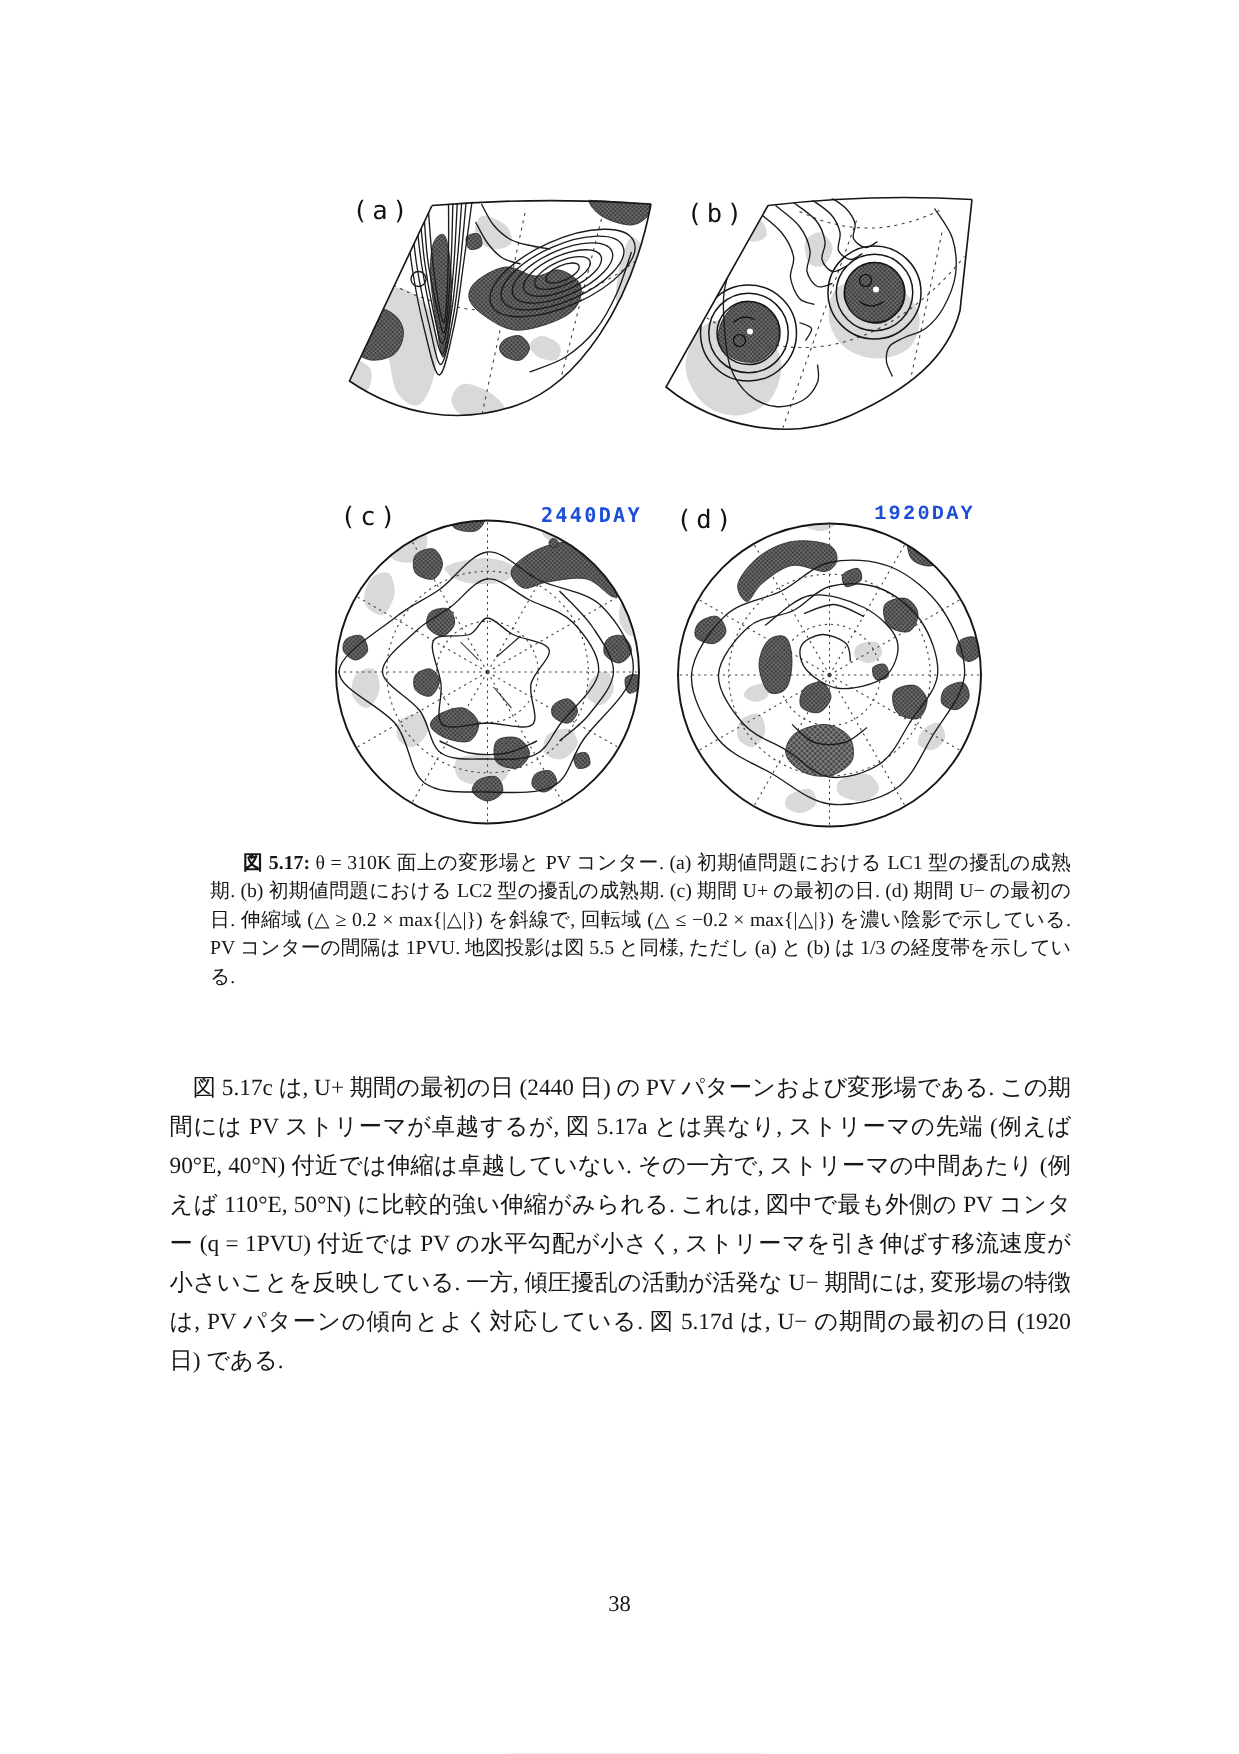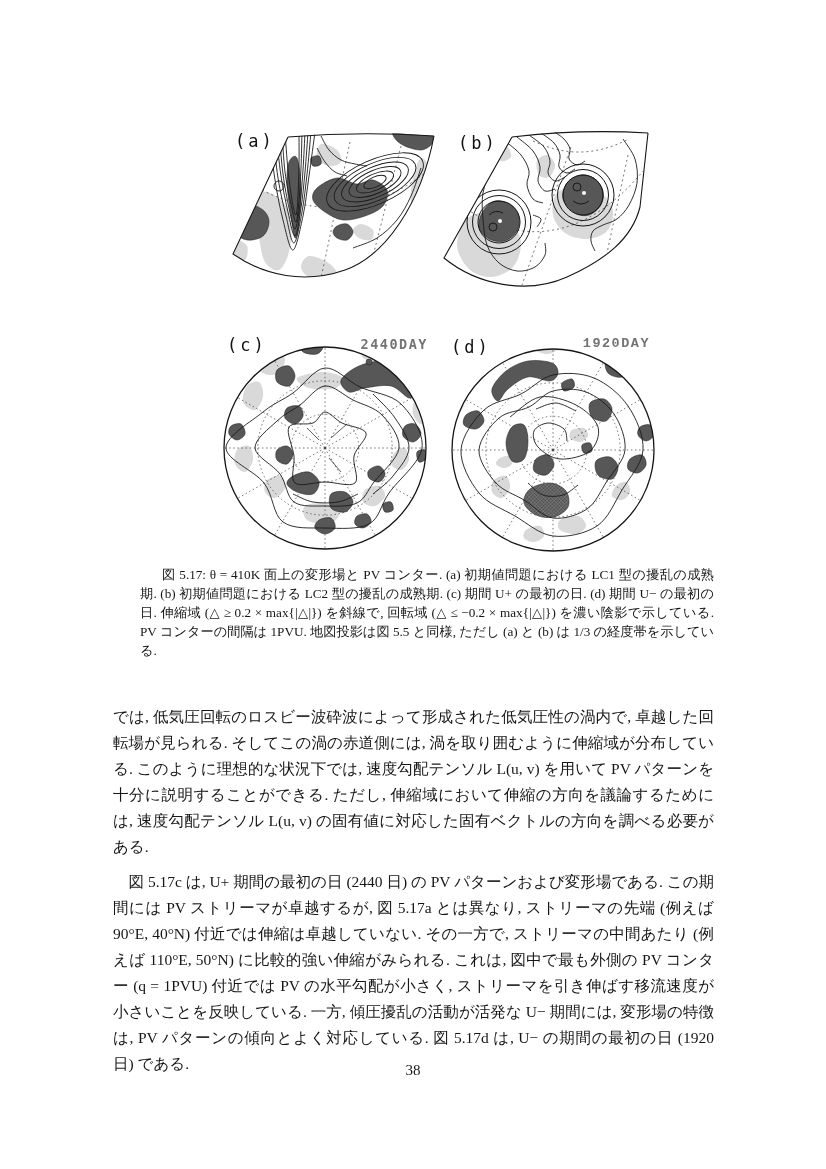--- a/index.html
+++ b/index.html
@@ -10,40 +10,40 @@
     color:#161616;
   }
   
   .panel{position:absolute;}
   .panel-label{
     position:absolute; font-family:"DejaVu Sans Mono","Liberation Mono",monospace;
     font-size:17px; letter-spacing:3px; color:#111; z-index:5;
   }
   .day-label{
     position:absolute; font-family:"DejaVu Sans Mono","Liberation Mono",monospace;
-    font-weight:bold; font-size:13.5px; letter-spacing:1.5px; color:#737373; z-index:5;
+    font-weight:bold; font-size:13.5px; letter-spacing:1.5px; color:#1d4ed8; z-index:5;
   }
   svg{display:block;}
   .fan-outline{fill:none;stroke:#161616;stroke-width:1.1;}
   .rim{fill:none;stroke:#161616;stroke-width:1.3;}
   .contour{fill:none;stroke:#1b1b1b;stroke-width:0.9;}
   .contour-thin{fill:none;stroke:#1b1b1b;stroke-width:0.7;}
   .blob-gray{fill:#d9d9d9;stroke:none;}
   .blob-dark{stroke:#1d1d1d;stroke-width:0.5;}
   .dash{fill:none;stroke:#3c3c3c;stroke-width:0.7;stroke-dasharray:2 3;}
   .grid line,.grid circle{stroke:#3c3c3c;stroke-width:0.7;fill:none;stroke-dasharray:1.5 2.6;}
   .ring{fill:none;stroke:#141414;stroke-width:1;}
   .vortex-detail{fill:none;stroke:#0a0a0a;stroke-width:0.8;}
   
   .caption{
     position:absolute; left:140px; top:565px; width:574px;
     font-size:13.2px; line-height:19px; text-align:justify; text-indent:22px;
     color:#161616;
   }
-  .caption b{font-weight:normal;}
+  .caption b{font-weight:bold;}
   
   .bodytext{
     position:absolute; left:113px; top:704px; width:601px;
     font-size:15.5px; line-height:26px; text-align:justify;
   }
   .bodytext p{margin:0;}
   .bodytext p.indent{margin-top:9px; text-indent:1em;}
   
   .page-number{
     position:absolute; left:0; top:1062px; width:826px;
@@ -326,22 +326,21 @@
           <path class="contour" d="M105 58C114.5 55.5,127.8 55.2,138 59C148.2 62.8,159.5 71.3,166 81C172.5 90.7,178.2 105.8,177 117C175.8 128.2,165.3 138.2,159 148C152.7 157.8,148.0 169.8,139 176C130.0 182.2,115.5 186.5,105 185C94.5 183.5,85.5 172.8,76 167C66.5 161.2,55.5 158.3,48 150C40.5 141.7,30.5 127.8,31 117C31.5 106.2,42.7 92.2,51 85C59.3 77.8,72.0 78.5,81 74C90.0 69.5,95.5 60.5,105 58Z"></path>
           <path class="contour" d="M62 84C67.0 80.7,81.0 66.0,92 64C103.0 62.0,118.3 67.0,128 72C137.7 77.0,147.7 86.3,150 94C152.3 101.7,148.3 112.7,142 118C135.7 123.3,120.7 126.7,112 126C103.3 125.3,94.3 118.7,90 114C85.7 109.3,84.3 102.0,86 98C87.7 94.0,95.0 90.3,100 90C105.0 89.7,112.8 93.0,116 96C119.2 99.0,118.5 106.0,119 108"></path>
           <path class="contour" d="M88 76C91.3 75.0,101.3 69.7,108 70C114.7 70.3,124.7 76.7,128 78"></path>
           <path class="contour" d="M80 150C82.5 152.0,89.2 160.0,95 162C100.8 164.0,109.2 163.7,115 162C120.8 160.3,127.5 153.7,130 152"></path>
         </g>
       </g>
       <circle class="rim" cx="105" cy="117" r="101"></circle>
     </svg>
   </div>
 
-  <div class="caption"><b>図 5.17:</b><span> θ = 410K 面上の変形場と PV コンター. (a) 初期値問題における LC1 型の擾乱の成熟期. (b) 初期値問題における LC2 型の擾乱の成熟期. (c) 期間 U+ の最初の日. (d) 期間 U− の最初の日. 伸縮域 (△ ≥ 0.2 × max{|△|}) を斜線で, 回転域 (△ ≤ −0.2 × max{|△|}) を濃い陰影で示している. PV コンターの間隔は 1PVU. 地図投影は図 5.5 と同様, ただし (a) と (b) は 1/3 の経度帯を示している.</span></div>
+  <div class="caption"><b>図 5.17:</b><span> θ = 310K 面上の変形場と PV コンター. (a) 初期値問題における LC1 型の擾乱の成熟期. (b) 初期値問題における LC2 型の擾乱の成熟期. (c) 期間 U+ の最初の日. (d) 期間 U− の最初の日. 伸縮域 (△ ≥ 0.2 × max{|△|}) を斜線で, 回転域 (△ ≤ −0.2 × max{|△|}) を濃い陰影で示している. PV コンターの間隔は 1PVU. 地図投影は図 5.5 と同様, ただし (a) と (b) は 1/3 の経度帯を示している.</span></div>
 
   <div class="bodytext">
-    <p>では, 低気圧回転のロスビー波砕波によって形成された低気圧性の渦内で, 卓越した回転場が見られる. そしてこの渦の赤道側には, 渦を取り囲むように伸縮域が分布している. このように理想的な状況下では, 速度勾配テンソル L(u, v) を用いて PV パターンを十分に説明することができる. ただし, 伸縮域において伸縮の方向を議論するためには, 速度勾配テンソル L(u, v) の固有値に対応した固有ベクトルの方向を調べる必要がある.</p>
     <p class="indent">図 5.17c は, U+ 期間の最初の日 (2440 日) の PV パターンおよび変形場である. この期間には PV ストリーマが卓越するが, 図 5.17a とは異なり, ストリーマの先端 (例えば 90°E, 40°N) 付近では伸縮は卓越していない. その一方で, ストリーマの中間あたり (例えば 110°E, 50°N) に比較的強い伸縮がみられる. これは, 図中で最も外側の PV コンター (q = 1PVU) 付近では PV の水平勾配が小さく, ストリーマを引き伸ばす移流速度が小さいことを反映している. 一方, 傾圧擾乱の活動が活発な U− 期間には, 変形場の特徴は, PV パターンの傾向とよく対応している. 図 5.17d は, U− の期間の最初の日 (1920 日) である.</p>
   </div>
 
   <div class="page-number">38</div>
 
 </div>
 
 </body></html>

